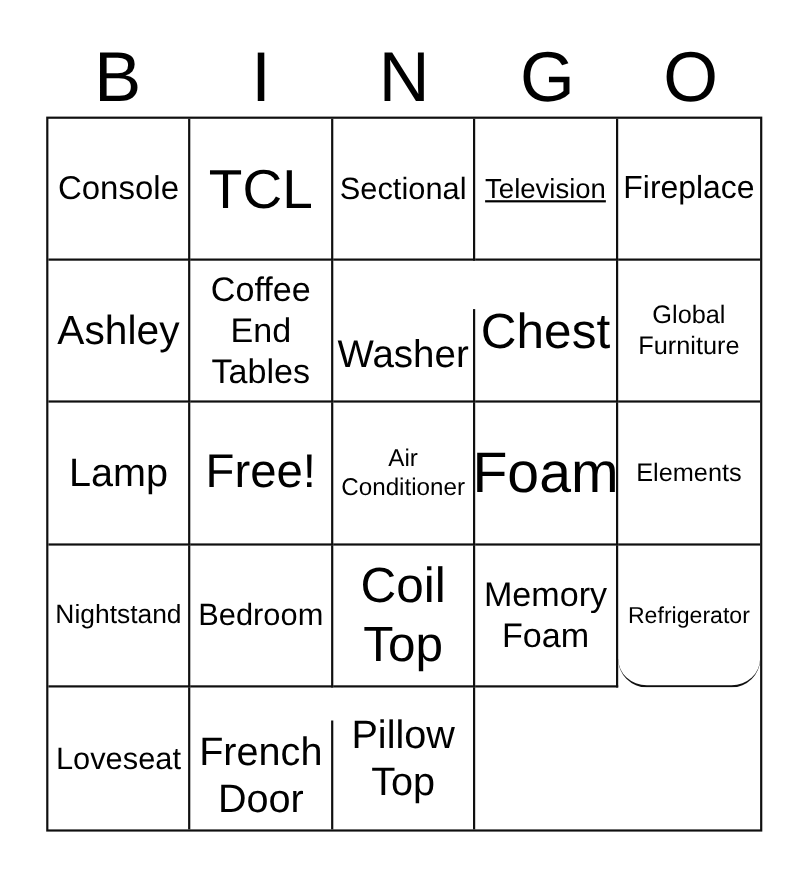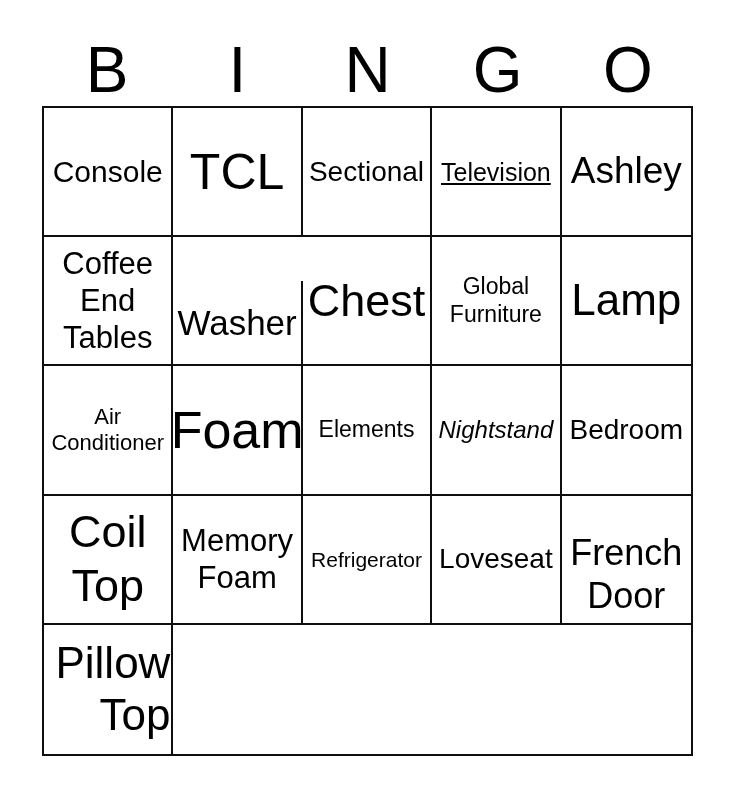--- a/index.html
+++ b/index.html
@@ -52,64 +52,66 @@
     justify-content: center;
     text-align: center;
     line-height: 1.2;
     padding: 0 1px;
     overflow: hidden;
     cursor: pointer;
   }
   .cell:nth-child(5n) { border-right: none; }
   .cell:nth-child(n+21) { border-bottom: none; }
   
-  .fs21 { font-size: 21px; }
+  .fs21 { font-size: 21px; border-radius: 26px; }
   .fs22 { font-size: 22px; }
   .fs23 { font-size: 23px; }
-  .fs24 { font-size: 24px; font-style: italic; }
+  .fs24 { font-size: 24px; }
   .fs25 { font-size: 25px; text-decoration: underline; }
   .fs27 { font-size: 23px; }
   .fs28 { font-size: 28px; }
   .fs29 { font-size: 29px; }
   .fs30 { font-size: 30px; }
   .fs31 { font-size: 31px; }
   .fs33 { font-size: 33px; }
   .fs35 { font-size: 35px; margin-top: 44px; }
   .fs36 { font-size: 36px; margin-top: 30px; }
   .fs37 { font-size: 37px; }
   .fs43 { font-size: 43px; }
-  .fs44 { font-size: 44px; text-align: right; }
+  .fs44 { font-size: 36px; }
   .fs45 { font-size: 45px; }
   .fs50 { font-size: 50px; }
   .fs52 { font-size: 52px; }
 </style>
 </head>
 <body>
 
 <div class="title-row">
   <div class="title-letter">B</div>
   <div class="title-letter">I</div>
   <div class="title-letter">N</div>
   <div class="title-letter">G</div>
   <div class="title-letter">O</div>
 </div>
 
 <div class="board">
   <div class="cell fs30">Console</div>
   <div class="cell fs50">TCL</div>
   <div class="cell fs28">Sectional</div>
   <div class="cell fs25">Television</div>
+  <div class="cell fs29">Fireplace</div>
 
   <div class="cell fs37">Ashley</div>
   <div class="cell fs31">Coffee End Tables</div>
   <div class="cell fs35">Washer</div>
   <div class="cell fs45">Chest</div>
 
   <div class="cell fs27">Global Furniture</div>
   <div class="cell fs44">Lamp</div>
+  <div class="cell fs43">Free!</div>
   <div class="cell fs22">Air Conditioner</div>
 
   <div class="cell fs52">Foam</div>
   <div class="cell fs27">Elements</div>
   <div class="cell fs24">Nightstand</div>
   <div class="cell fs28">Bedroom</div>
   <div class="cell fs45">Coil Top</div>
 
   <div class="cell fs31">Memory Foam</div>
   <div class="cell fs21">Refrigerator</div>

